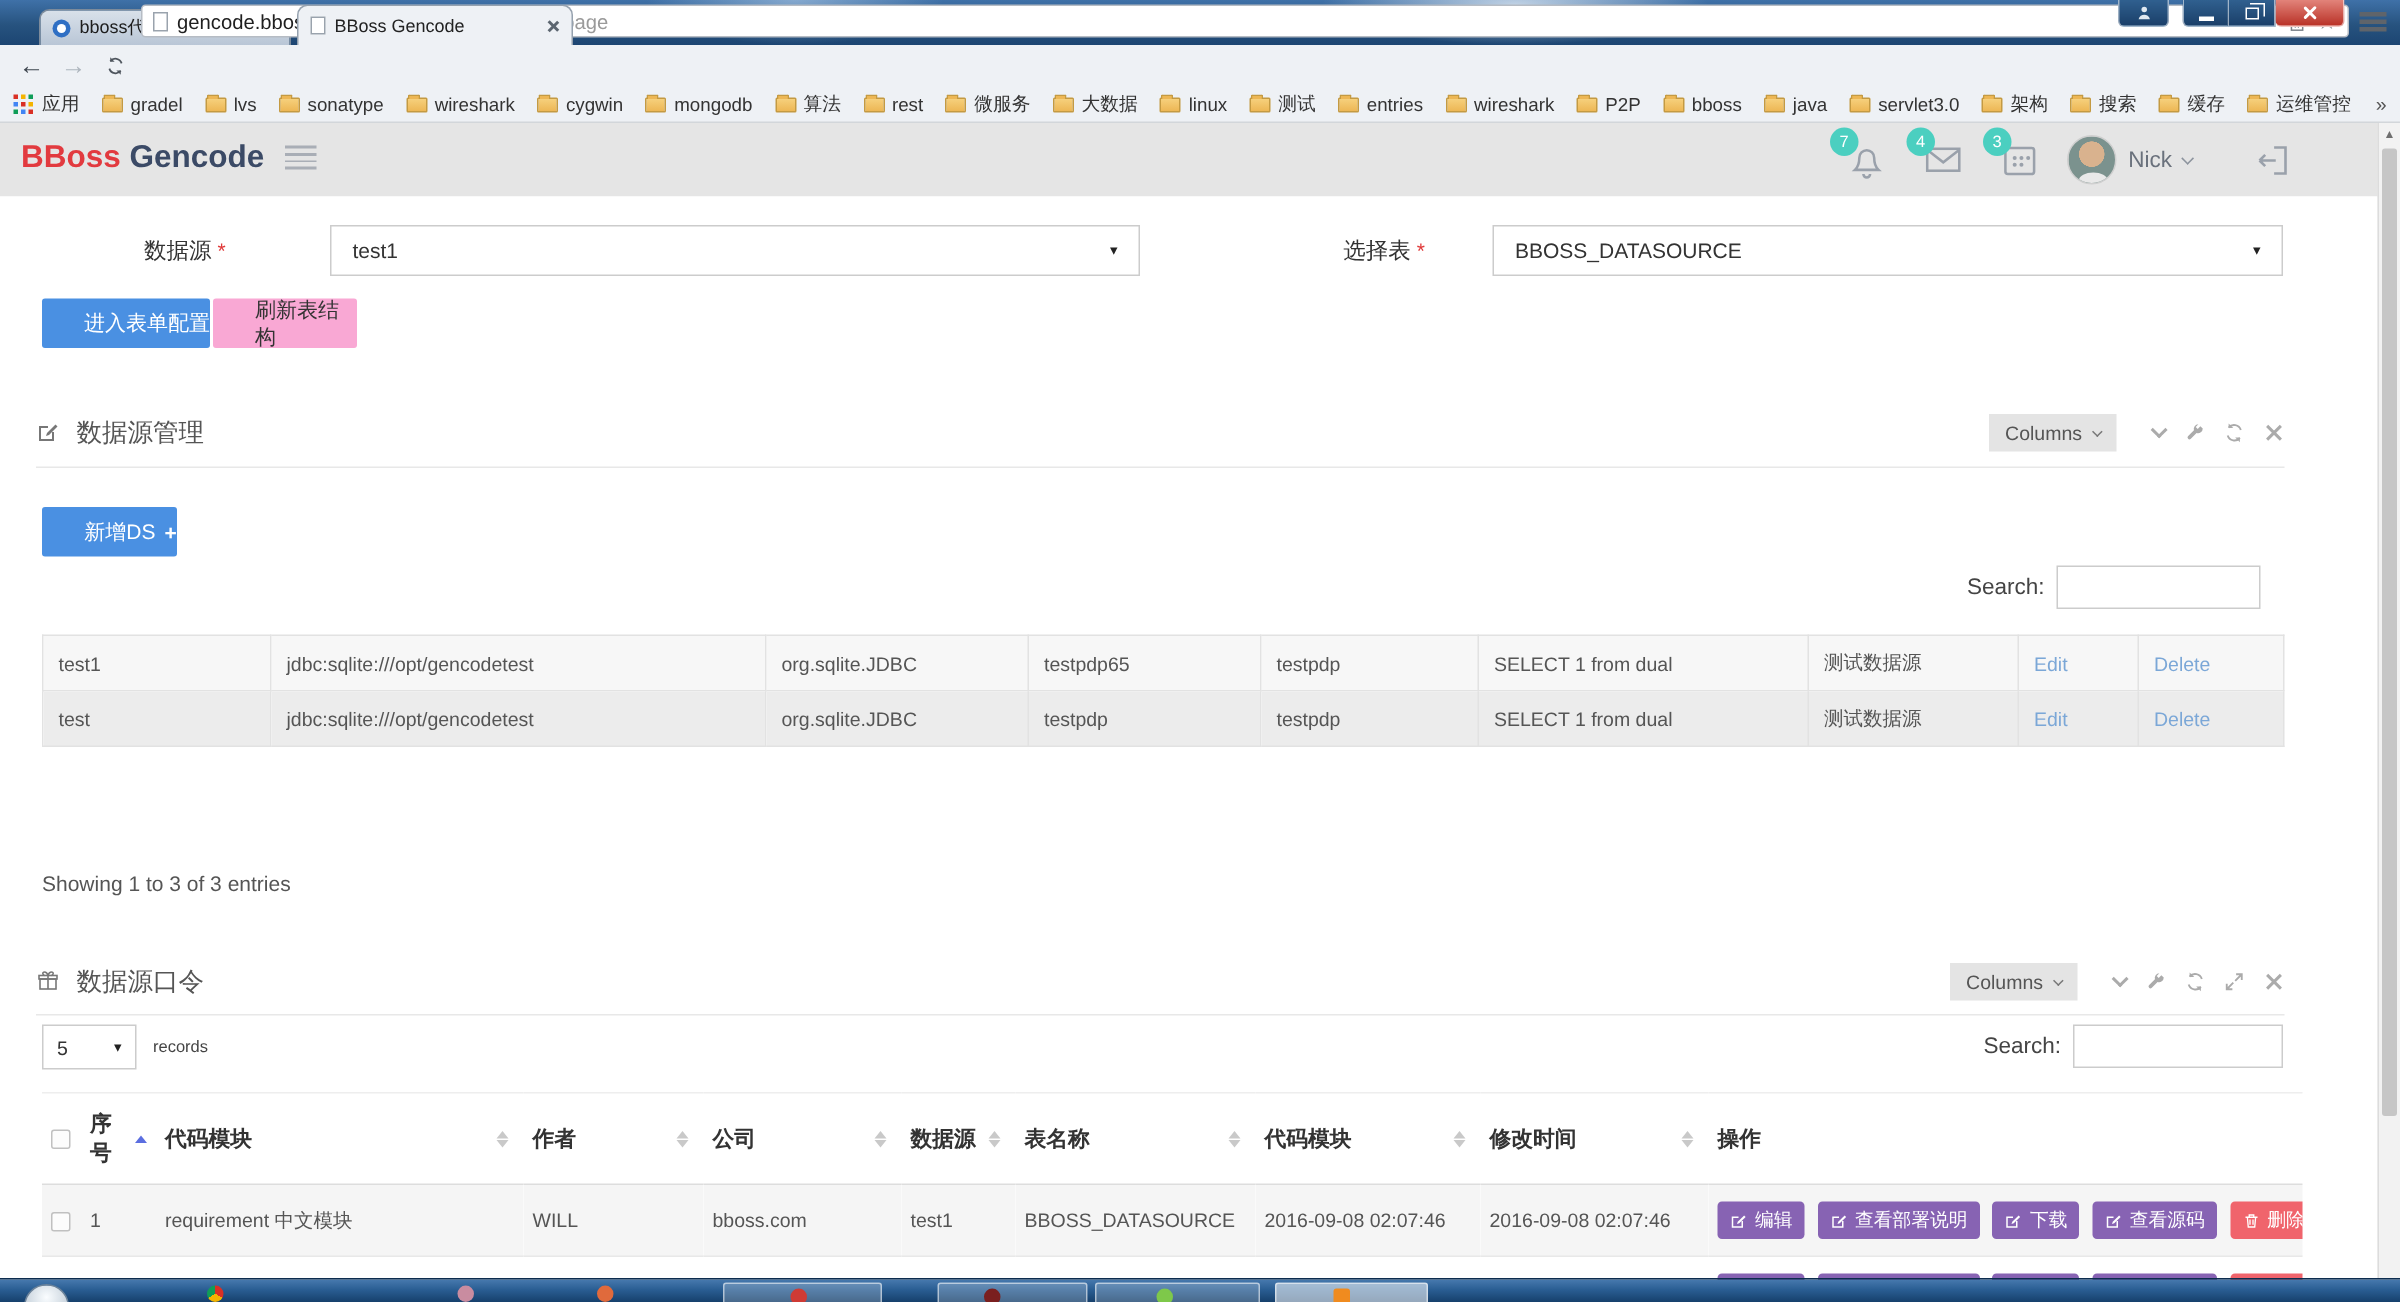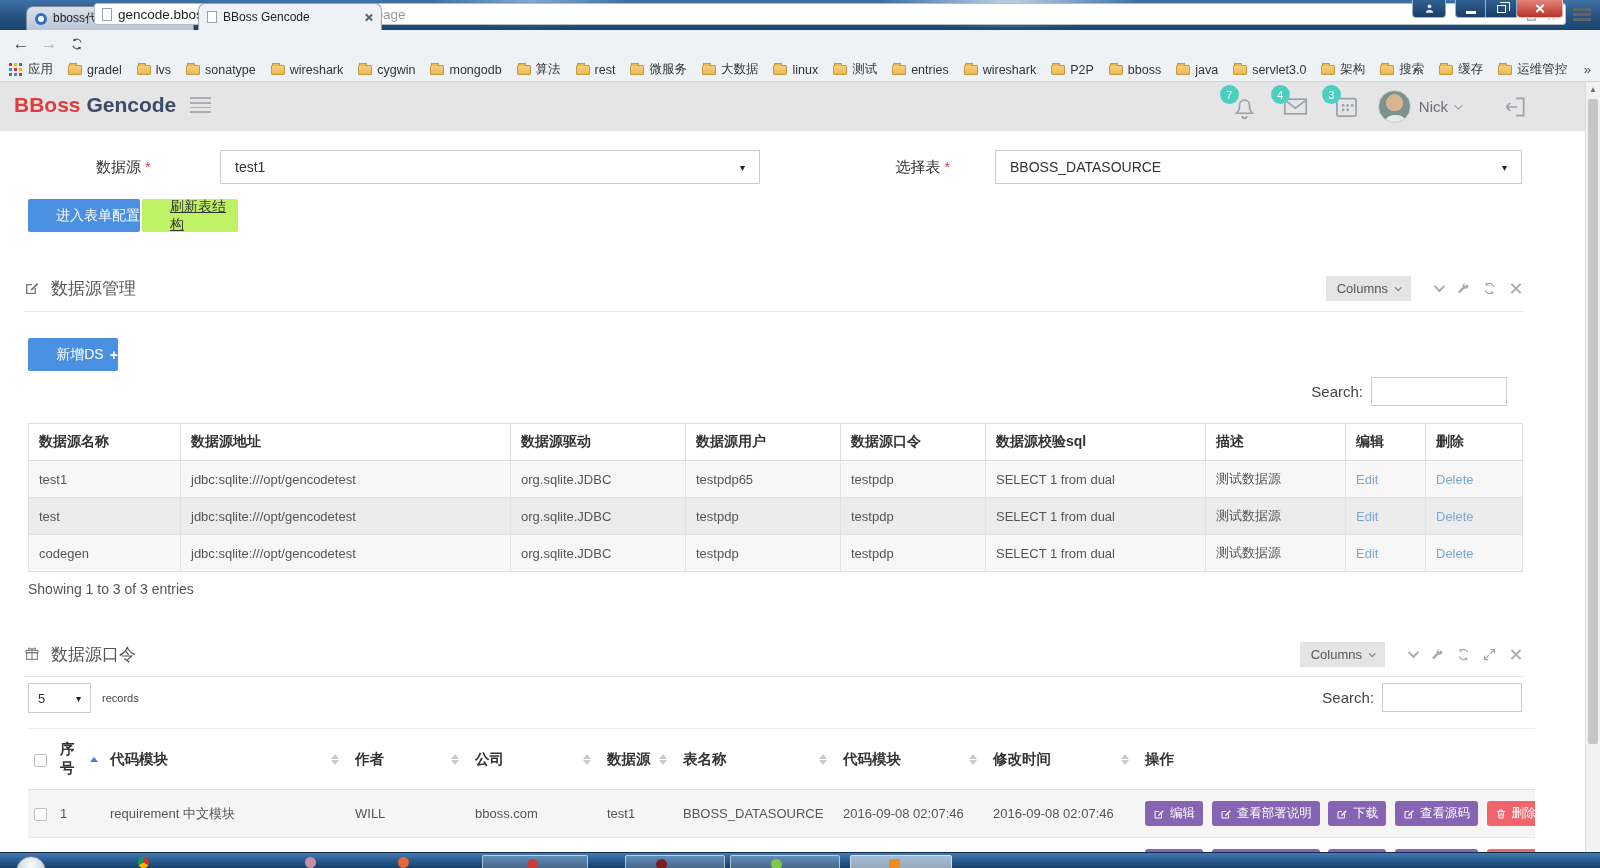--- a/index.html
+++ b/index.html
@@ -101,21 +101,21 @@
 
   .f-label { position:absolute; font-size:15px; color:#333; line-height:34px; }
   .req { color:#e03a3a; margin-left:4px; font-size:14px; }
   .sel { position:absolute; height:34px; background:#fff; border:1px solid #ccc; display:flex;
     align-items:center; padding:0 14px; font-size:14px; color:#333; }
   .sel-arrow { margin-left:auto; font-size:10px; color:#222; }
 
   .btn { position:absolute; height:33px; display:flex; align-items:center; justify-content:center;
     font-size:14px; border-radius:2px; cursor:pointer;padding-left:28px; }
   .btn-blue { background:#4a90e2; color:#fff; }
-  .btn-gray { background:#bef264; color:#333;text-decoration:underline; }
+  .btn-gray { background:#f9a8d4; color:#333; }
 
   .sec { position:absolute; left:24px; right:62px; height:30px; display:flex; align-items:center; }
   .sec-ic { width:16px; height:16px; color:#777; flex:0 0 auto; }
   .sec-title { margin-left:11px; font-size:17px; color:#555; }
   .sec-controls { margin-left:auto; display:flex; align-items:center; gap:11px; }
   .columns-btn { background:#e4e4e4; color:#555; font-size:13px; height:25px; padding:0 11px;
     display:flex; align-items:center; gap:7px; margin-right:8px; cursor:pointer;}
   .chev-sm { width:5px; height:5px; border-right:1.5px solid #777; border-bottom:1.5px solid #777; transform:rotate(45deg) translateY(-1px);}
   .ctl { width:15px; height:15px; color:#ababab; display:flex; align-items:center; justify-content:center;}
   .ctl svg { width:15px; height:15px; }
@@ -513,31 +513,20 @@
         <col style="width:330px">
         <col style="width:175px">
         <col style="width:155px">
         <col style="width:145px">
         <col style="width:220px">
         <col style="width:140px">
         <col style="width:80px">
         <col style="width:97px">
       </colgroup>
     <tbody>
-        <tr>
-      <th>数据源名称</th>
-      <th>数据源地址</th>
-      <th>数据源驱动</th>
-      <th>数据源用户</th>
-      <th>数据源口令</th>
-      <th>数据源校验sql</th>
-      <th>描述</th>
-      <th>编辑</th>
-      <th>删除</th>
-    </tr>
     <tr class="odd">
       <td>test1</td>
       <td>jdbc:sqlite:///opt/gencodetest</td>
       <td>org.sqlite.JDBC</td>
       <td>testpdp65</td>
       <td>testpdp</td>
       <td>SELECT 1 from dual</td>
       <td>测试数据源</td>
       <td><span class="lnk">Edit</span></td>
       <td><span class="lnk">Delete</span></td>
@@ -546,31 +535,20 @@
       <td>test</td>
       <td>jdbc:sqlite:///opt/gencodetest</td>
       <td>org.sqlite.JDBC</td>
       <td>testpdp</td>
       <td>testpdp</td>
       <td>SELECT 1 from dual</td>
       <td>测试数据源</td>
       <td><span class="lnk">Edit</span></td>
       <td><span class="lnk">Delete</span></td>
     </tr>
-    <tr class="odd">
-      <td>codegen</td>
-      <td>jdbc:sqlite:///opt/gencodetest</td>
-      <td>org.sqlite.JDBC</td>
-      <td>testpdp</td>
-      <td>testpdp</td>
-      <td>SELECT 1 from dual</td>
-      <td>测试数据源</td>
-      <td><span class="lnk">Edit</span></td>
-      <td><span class="lnk">Delete</span></td>
-    </tr>
   </tbody>
     </table>
 
   <div class="showing">Showing 1 to 3 of 3 entries</div>
 
   <div class="sec" style="top:508px;">
     <svg class="sec-ic">
         <use href="#sym-gift"></use>
       </svg>
     <span class="sec-title">数据源口令</span>

